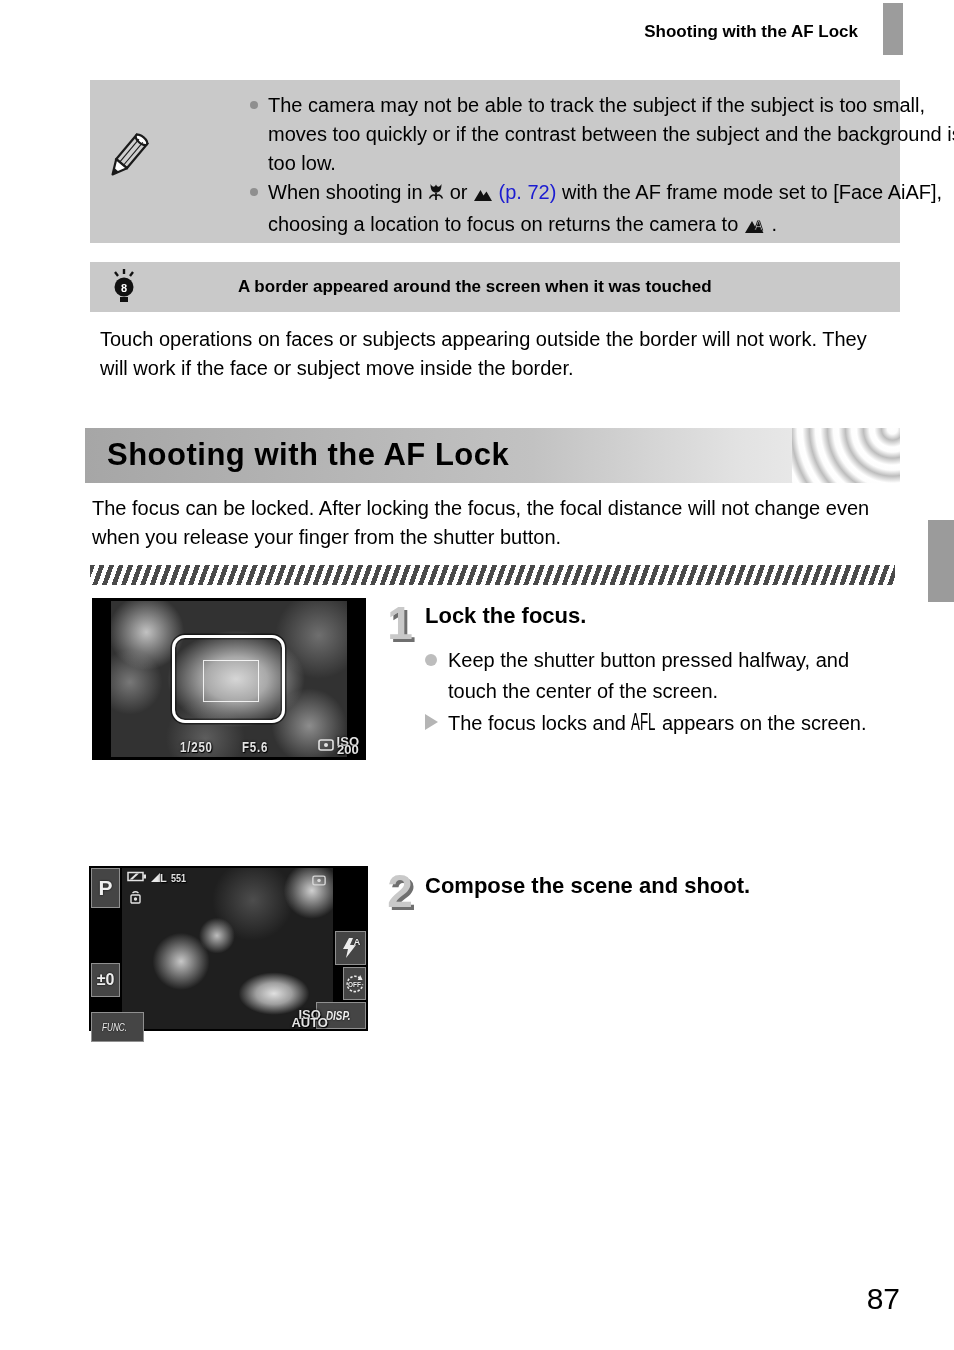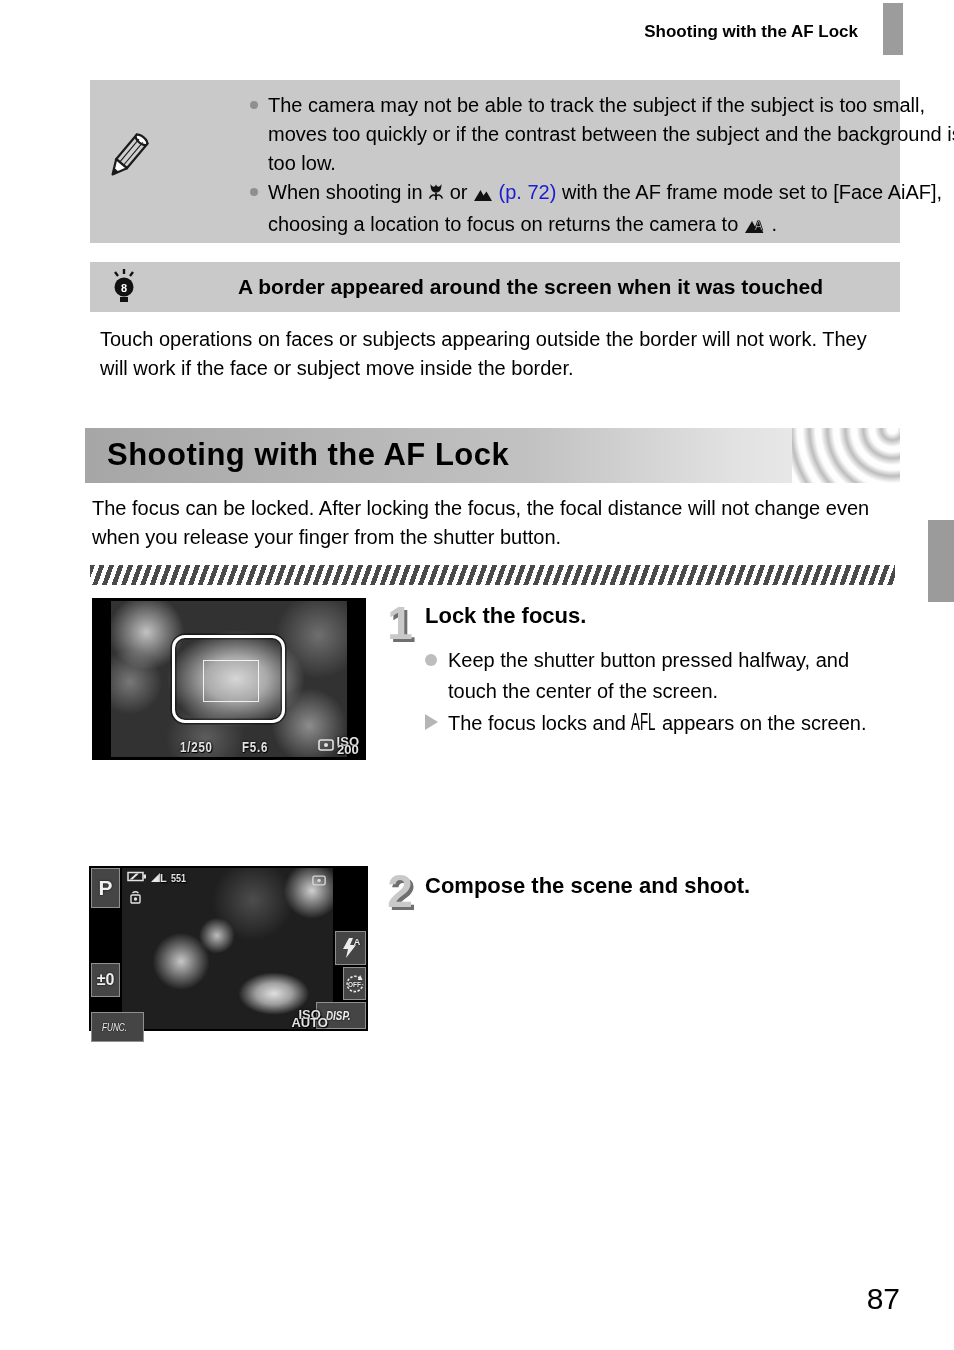--- a/index.html
+++ b/index.html
@@ -18,21 +18,21 @@
   .note-text { position:absolute; left:160px; top:11px; width:726px; font-size:20px; line-height:29px; }
   .nrow { display:flex; }
   .ndot { flex:0 0 auto; width:8px; height:8px; border-radius:50%; background:#8f8f8f; margin:10px 10px 0 0; }
 
   
   .inline-icon { display:inline-block; vertical-align:-3px; }
 
   
   .qa-bar { position:absolute; left:90px; top:262px; width:810px; height:50px; background:#c9c9c9; }
   .bulb-wrap { position:absolute; left:18px; top:5px; width:32px; height:40px; }
-  .qa-title { position:absolute; left:148px; top:0; line-height:50px; font-size:21px; font-weight:bold; }
+  .qa-title { position:absolute; left:148px; top:0; line-height:50px; font-size:17px; font-weight:bold; }
   .qa-body { position:absolute; left:100px; top:325px; width:782px; font-size:20px; line-height:29px; }
 
   
   .section-bar { position:absolute; left:85px; top:428px; width:815px; height:55px;
     background:linear-gradient(to right, #a6a6a6 0%, #c2c2c2 55%, #e2e2e2 80%, #f2f2f2 100%); overflow:hidden; }
   .section-bar .title { position:absolute; left:22px; top:0; line-height:54px; font-size:31px; font-weight:bold; letter-spacing:.5px; }
   .ripple { position:absolute; right:0; top:0; width:108px; height:55px;
     background:repeating-radial-gradient(circle at 93% 2%, #ffffff 0px, #fdfdfd 5px, #bdbdbd 11px, #ffffff 18px); }
 
   .intro { position:absolute; left:92px; top:494px; width:802px; font-size:20px; line-height:29px; }

